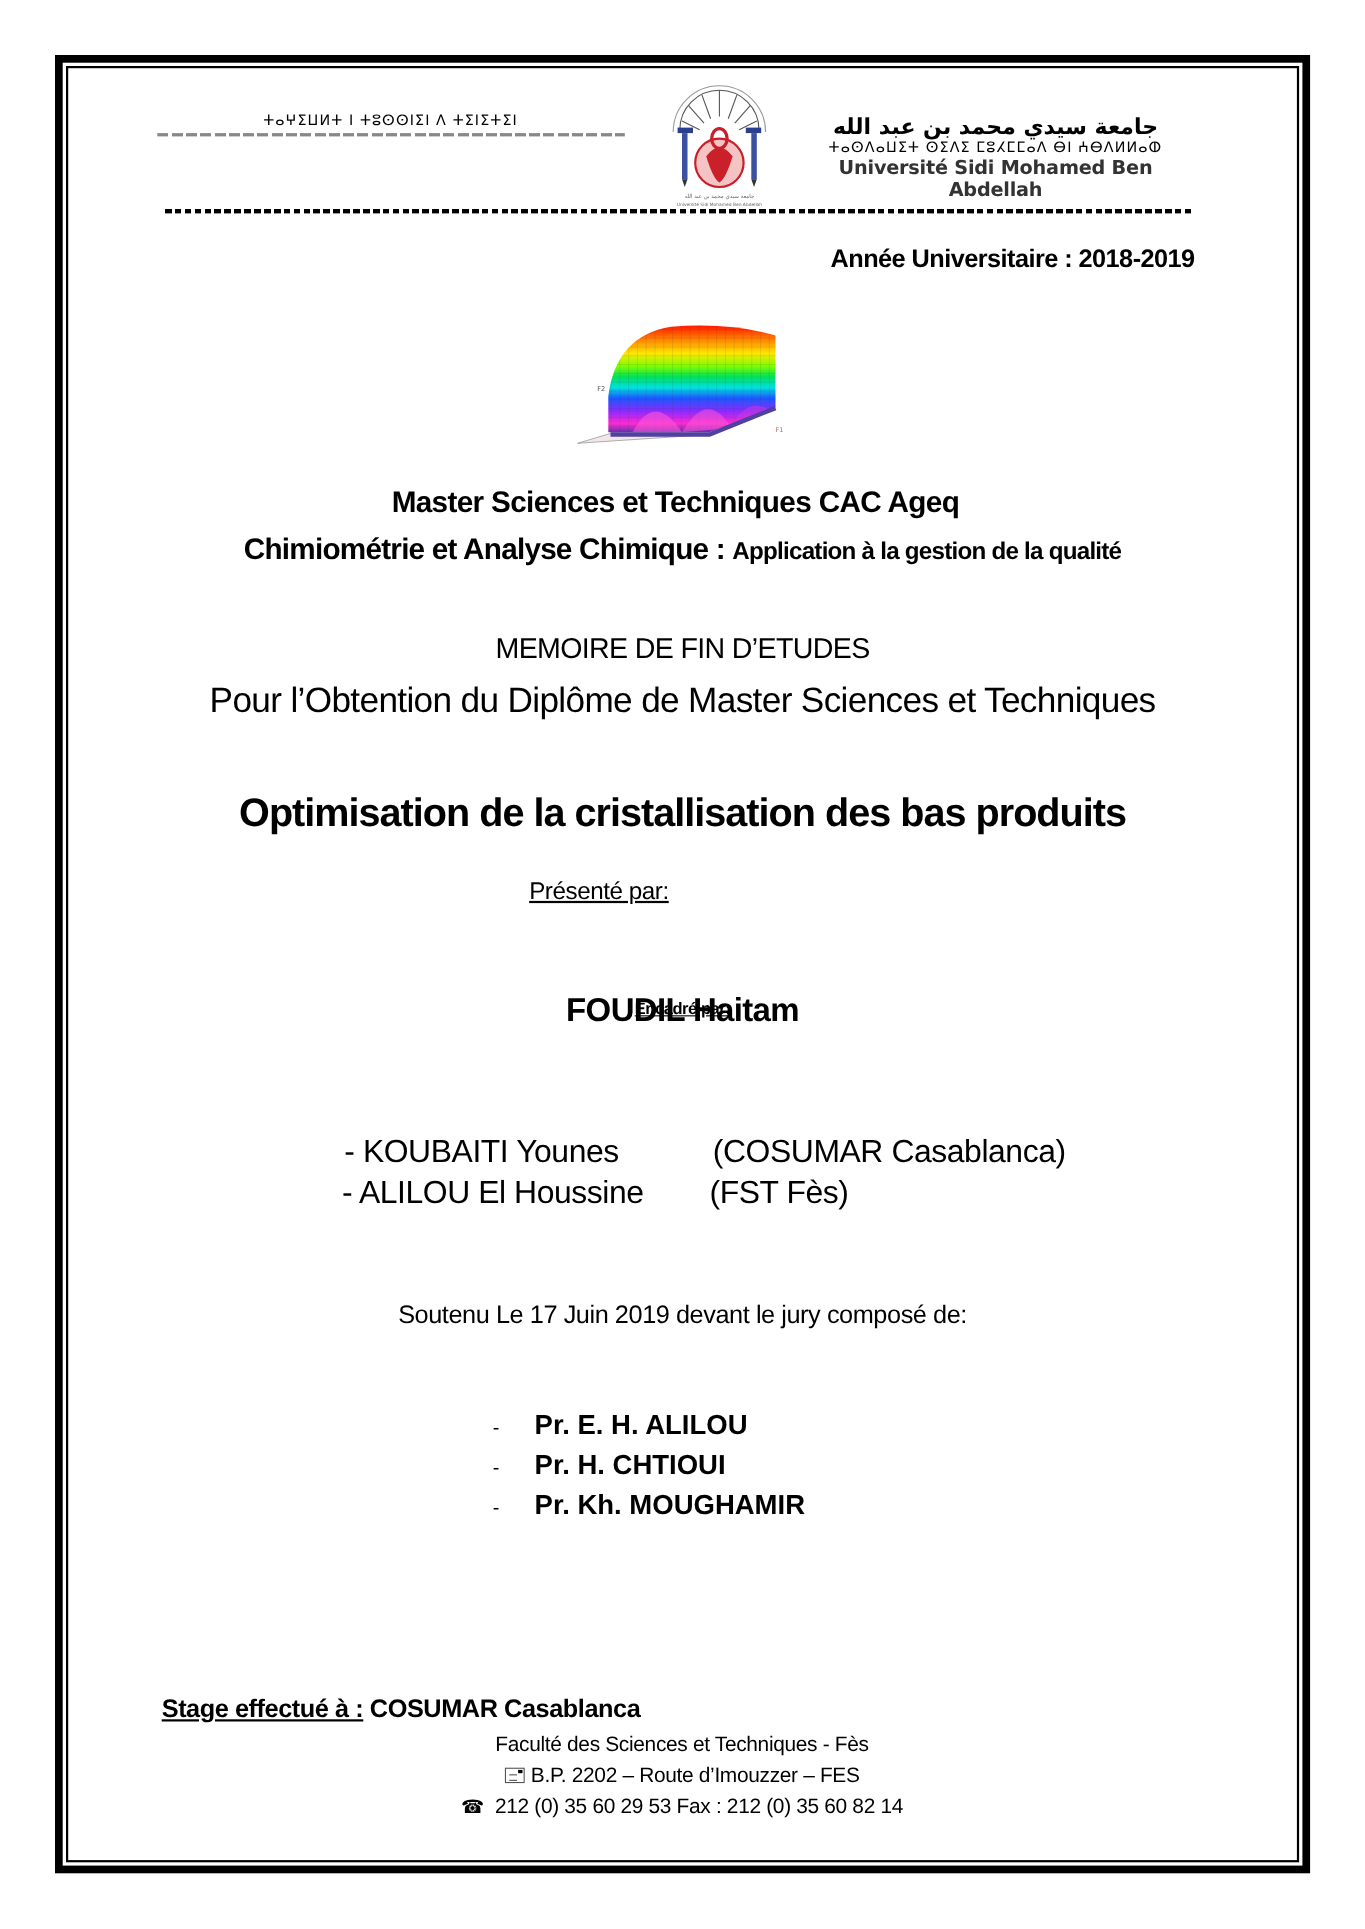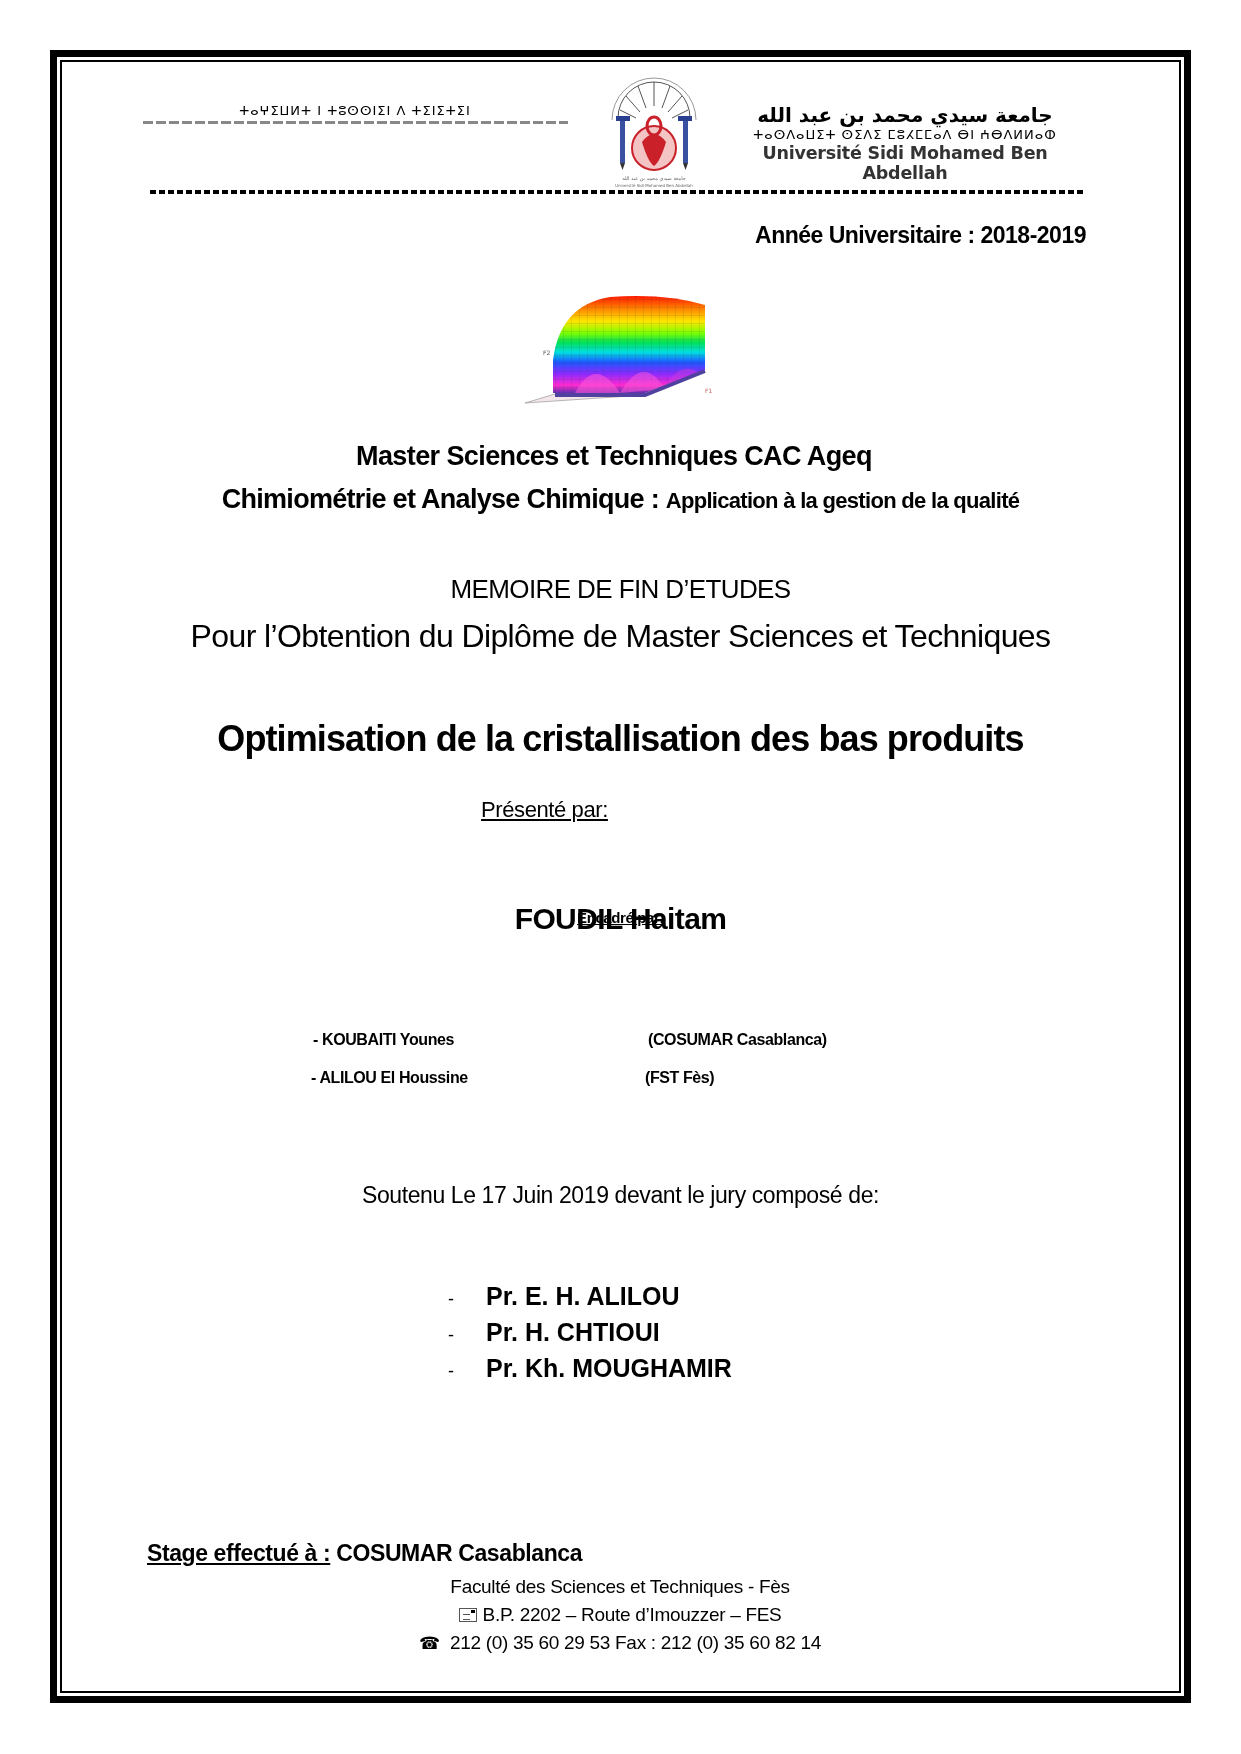--- a/index.html
+++ b/index.html
@@ -38,21 +38,21 @@
   .t2 { left: 0; width: 1241px; top: 484px; font-size: 27px; font-weight: bold; letter-spacing: -0.7px; }
   .t2 .small { font-size: 22px; }
   .t3 { left: 0; width: 1241px; top: 574px; font-size: 26px; letter-spacing: -0.6px; }
   .t4 { left: 0; width: 1241px; top: 618px; font-size: 32px; letter-spacing: -0.6px; }
   .title { left: 0; width: 1241px; top: 718px; font-size: 36px; font-weight: bold; letter-spacing: -0.9px; padding-left: 0; }
 
   .presented-label { left: 0; width: 1089px; top: 797px; font-size: 22px; font-weight: normal; text-decoration: underline; letter-spacing: -0.4px; }
   .author { left: 0; width: 1241px; top: 902px; font-size: 30px; font-weight: bold; letter-spacing: -0.6px; }
   .supervised-label { left: 0; width: 1241px; top: 909px; font-size: 15px; font-weight: bold; text-decoration: underline; letter-spacing: -0.4px; }
 
-  .sup-row { font-size: 16px; font-weight: bold; letter-spacing: -0.4px; }
+  .sup-row { font-size: 29px; font-weight: normal; letter-spacing: -0.4px; }
   .sup-name1 { left: 313px; top: 1031px; }
   .sup-aff1 { left: 648px; top: 1031px; }
   .sup-name2 { left: 311px; top: 1069px; }
   .sup-aff2 { left: 645px; top: 1069px; }
 
   .defense { left: 0; width: 1241px; top: 1182px; font-size: 23px; font-weight: normal; letter-spacing: -0.4px; }
 
   .jury { left: 448px; font-family: Liberation Sans, sans-serif; font-weight: bold; font-size: 25px; margin-top: 15px; }
   .jury .dash { display: inline-block; width: 38px; font-weight: normal; font-size: 18px; }
   .j1 { top: 1267px; } .j2 { top: 1303px; } .j3 { top: 1339px; }

